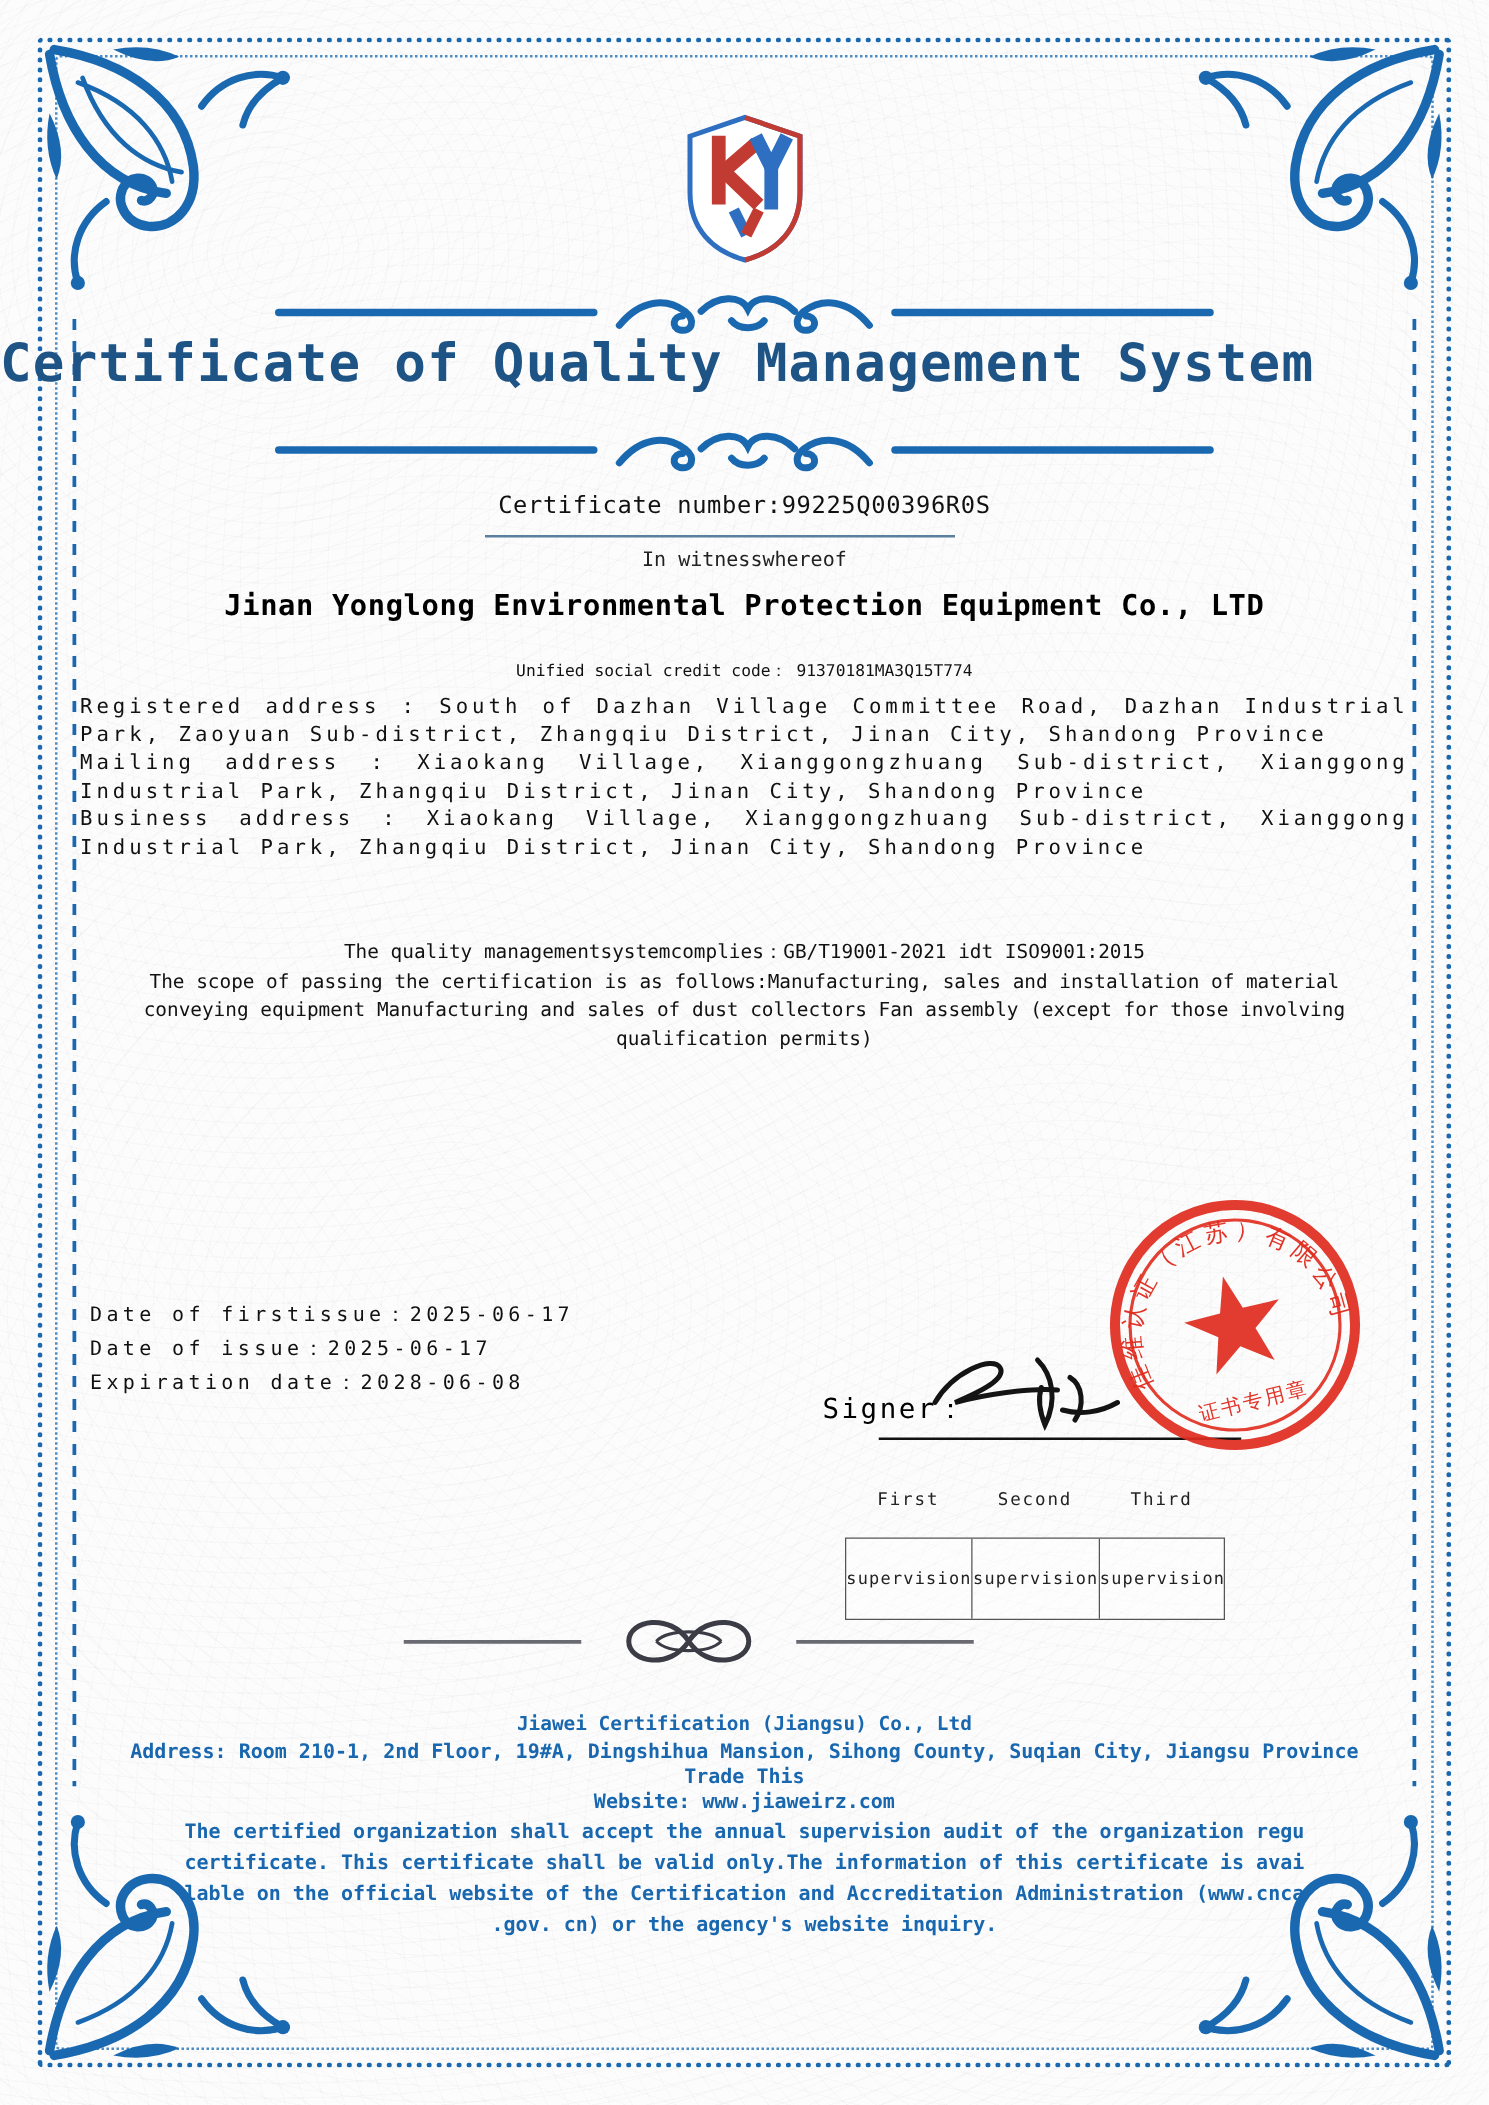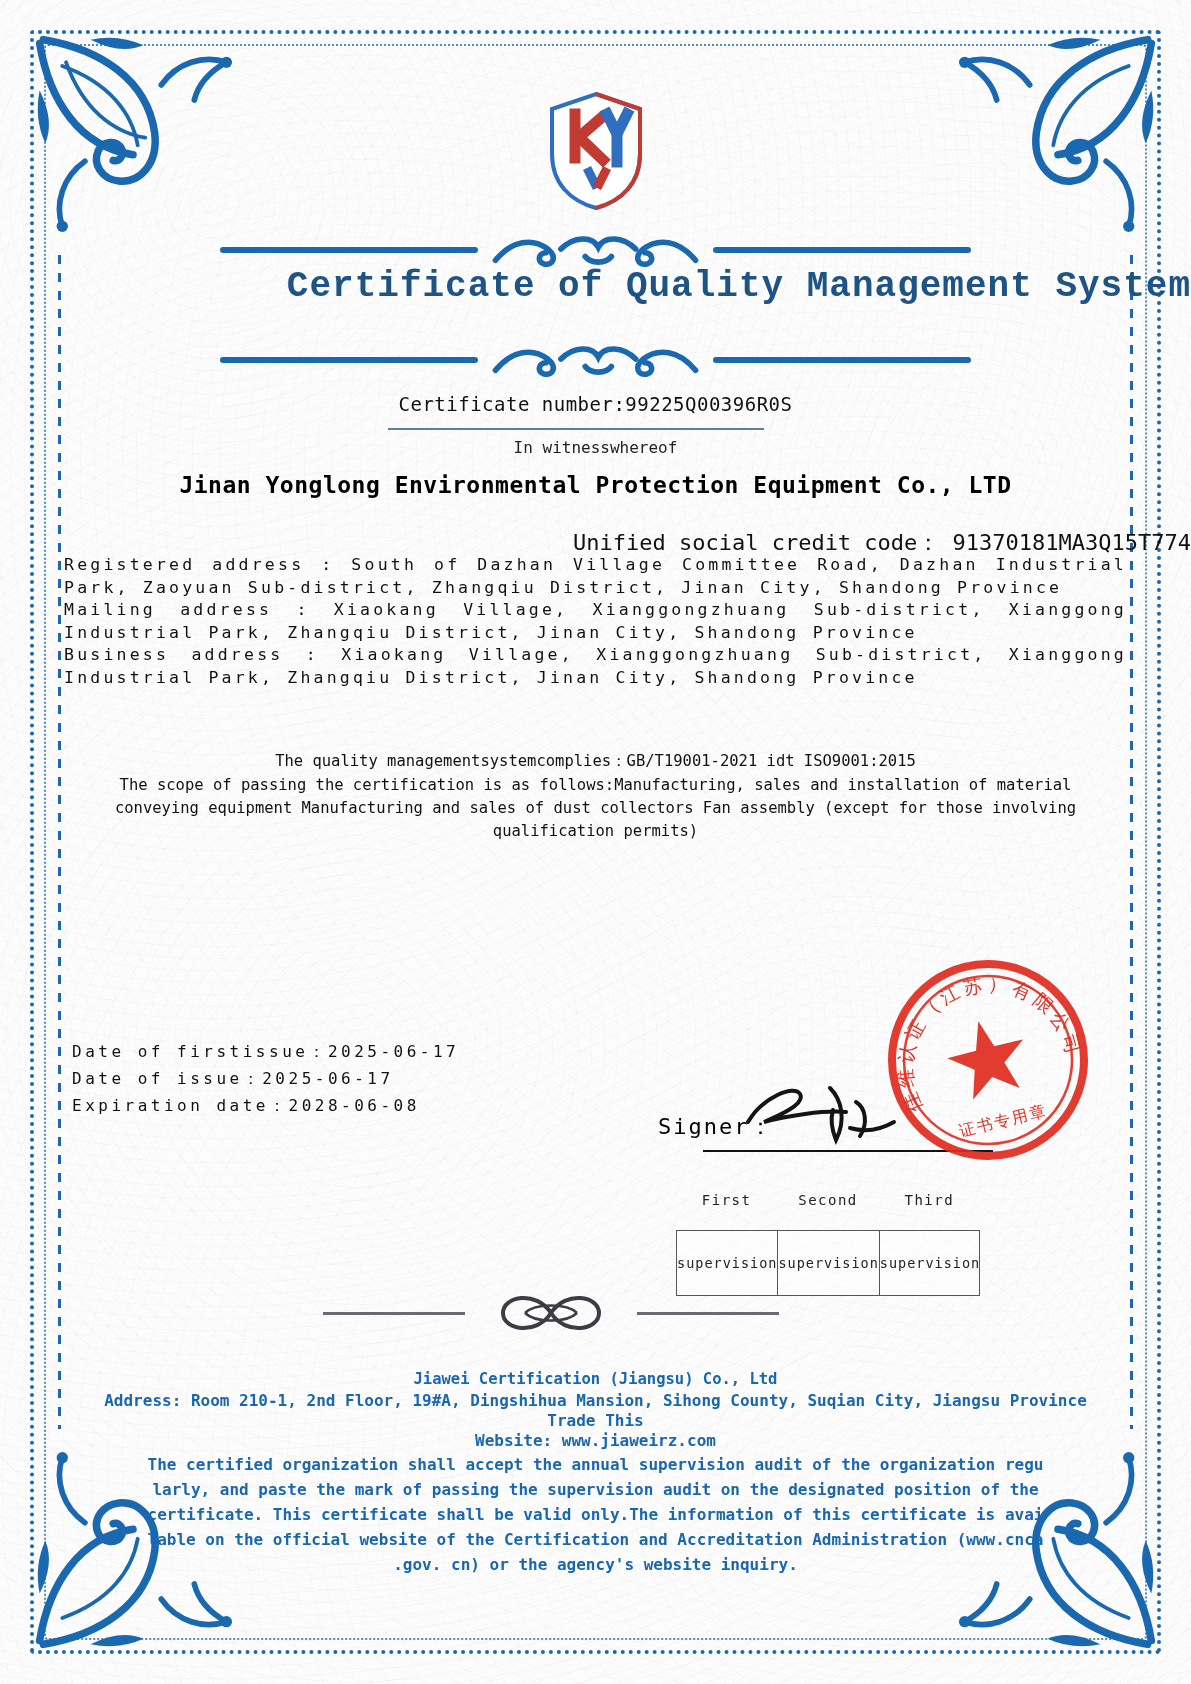--- a/index.html
+++ b/index.html
@@ -23,28 +23,28 @@
   .corner.tl{top:34px;left:34px;}
   .corner.tr{top:34px;right:34px;transform:scaleX(-1);}
   .corner.bl{bottom:34px;left:34px;transform:scaleY(-1);}
   .corner.br{bottom:34px;right:34px;transform:scale(-1,-1);}
   
   .logo{position:absolute;left:545px;top:90px;width:102px;height:122px;}
   .divider{position:absolute;left:0;width:100%;display:flex;align-items:center;justify-content:center;gap:10px;}
   .divider .bar{height:6px;width:258px;background:#1a69b0;border-radius:3px;}
   .divider svg{width:215px;height:44px;}
   .divider.top{top:228px;} .divider.bottom{top:338px;}
-  .title{position:absolute;left:0;top:266px;width:100%;text-align:right;
-    font-size:36px;font-weight:bold;color:#1d5385;letter-spacing:1px;font-family:Liberation Mono, monospace;}
+  .title{position:absolute;left:0;top:266px;width:100%;text-align:left;
+    font-size:42px;font-weight:bold;color:#1d5385;letter-spacing:1px;}
   
   .cert-number{position:absolute;left:0;top:393px;width:100%;text-align:center;font-size:19px;letter-spacing:0.5px;color:#111;}
   .cert-underline{position:absolute;left:388px;top:428px;width:376px;height:2px;background:#5b7f9e;}
   .witness{position:absolute;left:0;top:438px;width:100%;text-align:center;font-size:16px;color:#222;}
   .company{position:absolute;left:0;top:472px;width:100%;text-align:center;font-size:23px;font-weight:bold;color:#000;letter-spacing:0.5px;}
-  .credit{position:absolute;left:0;top:528px;width:100%;text-align:right;font-size:22px;color:#111;}
+  .credit{position:absolute;left:0;top:528px;width:100%;text-align:center;font-size:13px;color:#111;}
   .addresses{position:absolute;left:64px;right:64px;top:554px;font-size:16.5px;line-height:22.5px;letter-spacing:3.2px;text-align:justify;color:#111;}
   .addresses p{margin:0;}
   .compliance{position:absolute;left:78px;right:78px;top:750px;text-align:center;font-size:15.5px;line-height:23px;color:#111;}
   .compliance .std{margin-bottom:1px;}
   
   .dates{position:absolute;left:72px;top:1038px;font-size:16px;line-height:27px;letter-spacing:3.5px;color:#111;}
   .signer-label{position:absolute;left:658px;top:1112px;font-size:22px;letter-spacing:2px;color:#000;}
   .signature{position:absolute;left:738px;top:1078px;width:170px;height:72px;}
   .signature-line{position:absolute;left:703px;top:1150px;width:290px;height:2px;background:#111;}
   .seal{position:absolute;left:884px;top:956px;width:208px;height:208px;transform:rotate(-14deg);}
@@ -251,19 +251,18 @@
 
   <div class="issuer">
     <div class="nm">Jiawei Certification (Jiangsu) Co., Ltd</div>
     <div class="ad">Address: Room 210-1, 2nd Floor, 19#A, Dingshihua Mansion, Sihong County, Suqian City, Jiangsu Province</div>
     <div class="ad">Trade This</div>
     <div class="ad">Website: www.jiaweirz.com</div>
   </div>
 
   <div class="notice">
     <div>The certified organization shall accept the annual supervision audit of the organization regu</div>
-    <div>larly, and paste the mark of passing the supervision audit on the designated position of the</div>
     <div>certificate. This certificate shall be valid only.The information of this certificate is avai</div>
     <div>lable on the official website of the Certification and Accreditation Administration (www.cnca</div>
     <div>.gov. cn) or the agency's website inquiry.</div>
   </div>
 
 </div>
 
 </body></html>

